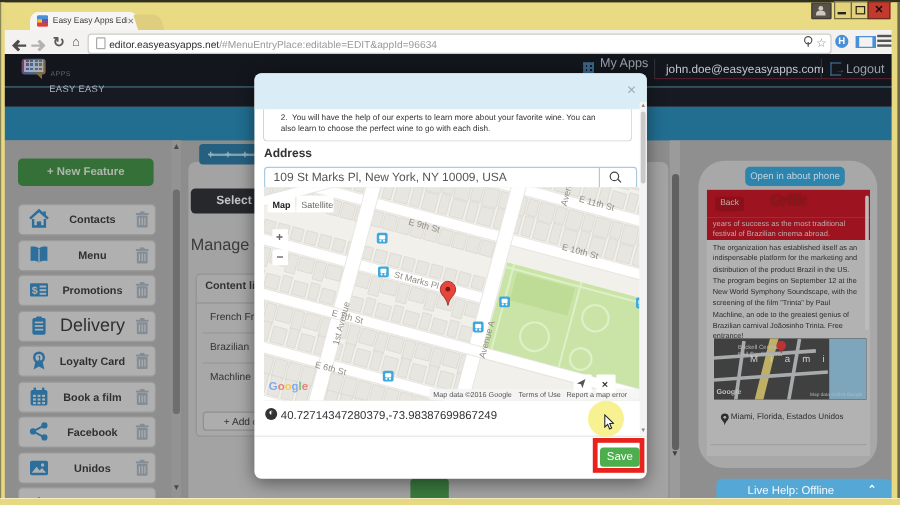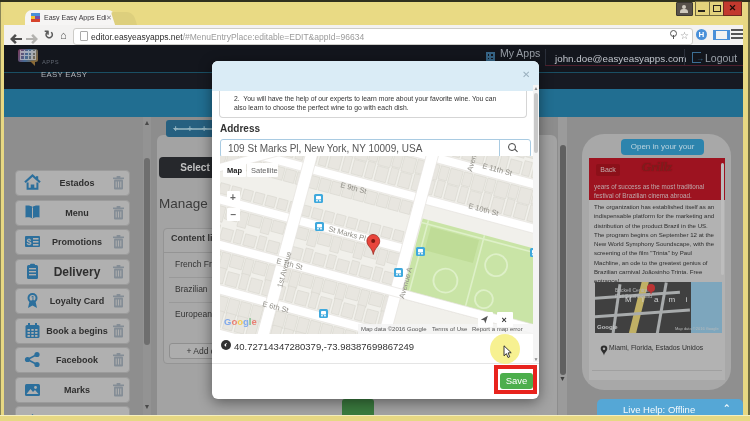--- a/index.html
+++ b/index.html
@@ -83,29 +83,30 @@
   <div class="abs" style="left:682px;top:4px;width:1px;height:16px;background:#2a2f3a;"></div>
   <div class="abs" style="left:690px;top:7px;width:8px;height:9px;border:1.5px solid #3c6f94;border-right:none;"></div>
   <div class="abs" style="left:694px;top:9px;font-size:8px;color:#3c6f94;">→</div>
   <div class="abs" style="left:703px;top:7px;font-size:10.5px;color:#9aa0a8;">Logout</div>
 
   <div class="abs" style="left:543px;top:19.5px;width:202px;height:1.5px;background:#4e1f2c;"></div>
 
   <div class="abs" style="left:0;top:44px;width:745px;height:28px;background:#216e91;"></div>
 
   <div class="abs" style="left:0;top:72px;width:148px;height:301px;background:#8e8e8e;"></div>
+  <div class="abs" style="left:13px;top:87px;width:113px;height:23px;background:#357038;border-radius:4px;text-align:center;line-height:23px;font-size:9.5px;font-weight:bold;color:#aeb8aa;">+ New Feature</div>
   <div id="sideitems">
       <div class="abs" style="left:13px;top:125px;width:113px;height:24px;background:#b0b0b0;border:1px solid #9b9b9b;border-radius:4px;">
         <div class="abs" style="left:8px;top:3px;width:17px;height:17px;"><svg width="17" height="17" viewBox="0 0 17 17">
             <path d="M1,8.2 L8.5,1.5 L16,8.2" fill="none" stroke="#2c6f9c" stroke-width="2.2"></path>
             <path d="M3.6,8.5 L3.6,14.8 L13.4,14.8 L13.4,8.5" fill="none" stroke="#2c6f9c" stroke-width="2"></path>
             <rect x="6.7" y="10.5" width="3.6" height="4.3" fill="#2c6f9c"></rect>
             <rect x="12" y="2.2" width="2.2" height="3" fill="#2c6f9c"></rect>
           </svg></div>
-        <div class="abs" style="left:30px;top:0;width:62px;height:24px;font-size:9px;font-weight:bold;color:#2f2f2f;text-align:center;line-height:24px;">Estados</div>
+        <div class="abs" style="left:30px;top:0;width:62px;height:24px;font-size:9px;font-weight:bold;color:#2f2f2f;text-align:center;line-height:24px;">Contacts</div>
         <div class="abs" style="left:97px;top:5px;width:11px;height:14px;"><svg width="11" height="14" viewBox="0 0 11 14">
             <rect x="1" y="3.5" width="9" height="10" rx="1" fill="#848d96"></rect>
             <rect x="0" y="1.5" width="11" height="1.6" fill="#848d96"></rect>
             <rect x="3.5" y="0" width="4" height="2" rx="0.8" fill="#848d96"></rect>
             <path d="M3.2,5.5 L3.2,11.5 M5.5,5.5 L5.5,11.5 M7.8,5.5 L7.8,11.5" stroke="#b0b0b0" stroke-width="1"></path>
           </svg></div>
       </div>
       <div class="abs" style="left:13px;top:154.5px;width:113px;height:24px;background:#b0b0b0;border:1px solid #9b9b9b;border-radius:4px;">
         <div class="abs" style="left:8px;top:3px;width:17px;height:17px;"><svg width="17" height="17" viewBox="0 0 17 17">
             <path d="M8.5,3 C7,1.6 4.5,1.2 1.5,1.6 L1.5,13.5 C4.5,13.1 7,13.5 8.5,14.8 C10,13.5 12.5,13.1 15.5,13.5 L15.5,1.6 C12.5,1.2 10,1.6 8.5,3 Z" fill="#2c6f9c"></path>
@@ -136,21 +137,21 @@
           </svg></div>
       </div>
       <div class="abs" style="left:13px;top:213.5px;width:113px;height:24px;background:#b0b0b0;border:1px solid #9b9b9b;border-radius:4px;">
         <div class="abs" style="left:8px;top:3px;width:17px;height:17px;"><svg width="17" height="17" viewBox="0 0 17 17">
             <rect x="3" y="2" width="11" height="14" rx="1.5" fill="#2c6f9c"></rect>
             <rect x="6" y="0.8" width="5" height="3" rx="1" fill="#2c6f9c"></rect>
             <rect x="5" y="5" width="7" height="1.4" fill="#b0b0b0"></rect>
             <rect x="5" y="8" width="7" height="1.4" fill="#b0b0b0"></rect>
             <rect x="5" y="11" width="7" height="1.4" fill="#b0b0b0"></rect>
           </svg></div>
-        <div class="abs" style="left:30px;top:0;width:62px;height:24px;font-size:12px;font-weight:bold;color:#2f2f2f;text-align:center;line-height:24px;">Delivery</div>
+        <div class="abs" style="left:30px;top:0;width:62px;height:24px;font-size:15px;font-weight:normal;color:#2f2f2f;text-align:center;line-height:24px;">Delivery</div>
         <div class="abs" style="left:97px;top:5px;width:11px;height:14px;"><svg width="11" height="14" viewBox="0 0 11 14">
             <rect x="1" y="3.5" width="9" height="10" rx="1" fill="#848d96"></rect>
             <rect x="0" y="1.5" width="11" height="1.6" fill="#848d96"></rect>
             <rect x="3.5" y="0" width="4" height="2" rx="0.8" fill="#848d96"></rect>
             <path d="M3.2,5.5 L3.2,11.5 M5.5,5.5 L5.5,11.5 M7.8,5.5 L7.8,11.5" stroke="#b0b0b0" stroke-width="1"></path>
           </svg></div>
       </div>
       <div class="abs" style="left:13px;top:243px;width:113px;height:24px;background:#b0b0b0;border:1px solid #9b9b9b;border-radius:4px;">
         <div class="abs" style="left:8px;top:3px;width:17px;height:17px;"><svg width="17" height="17" viewBox="0 0 17 17">
             <circle cx="8.5" cy="6" r="5" fill="#2c6f9c"></circle>
@@ -176,21 +177,21 @@
               <rect x="7.3" y="7" width="2.4" height="1.8"></rect>
               <rect x="11.1" y="7" width="2.4" height="1.8"></rect>
               <rect x="3.5" y="10" width="2.4" height="1.8"></rect>
               <rect x="7.3" y="10" width="2.4" height="1.8"></rect>
               <rect x="11.1" y="10" width="2.4" height="1.8"></rect>
               <rect x="3.5" y="13" width="2.4" height="1.8"></rect>
               <rect x="7.3" y="13" width="2.4" height="1.8"></rect>
               <rect x="11.1" y="13" width="2.4" height="1.8"></rect>
             </g>
           </svg></div>
-        <div class="abs" style="left:30px;top:0;width:62px;height:24px;font-size:9px;font-weight:bold;color:#2f2f2f;text-align:center;line-height:24px;">Book a begins</div>
+        <div class="abs" style="left:30px;top:0;width:62px;height:24px;font-size:9px;font-weight:bold;color:#2f2f2f;text-align:center;line-height:24px;">Book a film</div>
         <div class="abs" style="left:97px;top:5px;width:11px;height:14px;"><svg width="11" height="14" viewBox="0 0 11 14">
             <rect x="1" y="3.5" width="9" height="10" rx="1" fill="#848d96"></rect>
             <rect x="0" y="1.5" width="11" height="1.6" fill="#848d96"></rect>
             <rect x="3.5" y="0" width="4" height="2" rx="0.8" fill="#848d96"></rect>
             <path d="M3.2,5.5 L3.2,11.5 M5.5,5.5 L5.5,11.5 M7.8,5.5 L7.8,11.5" stroke="#b0b0b0" stroke-width="1"></path>
           </svg></div>
       </div>
       <div class="abs" style="left:13px;top:302px;width:113px;height:24px;background:#b0b0b0;border:1px solid #9b9b9b;border-radius:4px;">
         <div class="abs" style="left:8px;top:3px;width:17px;height:17px;"><svg width="17" height="17" viewBox="0 0 17 17">
             <circle cx="13" cy="3.5" r="2.6" fill="#2c6f9c"></circle>
@@ -205,21 +206,21 @@
             <rect x="3.5" y="0" width="4" height="2" rx="0.8" fill="#848d96"></rect>
             <path d="M3.2,5.5 L3.2,11.5 M5.5,5.5 L5.5,11.5 M7.8,5.5 L7.8,11.5" stroke="#b0b0b0" stroke-width="1"></path>
           </svg></div>
       </div>
       <div class="abs" style="left:13px;top:331.5px;width:113px;height:24px;background:#b0b0b0;border:1px solid #9b9b9b;border-radius:4px;">
         <div class="abs" style="left:8px;top:3px;width:17px;height:17px;"><svg width="17" height="17" viewBox="0 0 17 17">
             <rect x="1" y="3" width="15" height="12" rx="1.5" fill="#2c6f9c"></rect>
             <path d="M2.5,13 L6.5,8 L9,11 L11,9 L14.5,13 Z" fill="#b0b0b0"></path>
             <circle cx="11.5" cy="6.5" r="1.4" fill="#b0b0b0"></circle>
           </svg></div>
-        <div class="abs" style="left:30px;top:0;width:62px;height:24px;font-size:9px;font-weight:bold;color:#2f2f2f;text-align:center;line-height:24px;">Marks</div>
+        <div class="abs" style="left:30px;top:0;width:62px;height:24px;font-size:9px;font-weight:bold;color:#2f2f2f;text-align:center;line-height:24px;">Unidos</div>
         <div class="abs" style="left:97px;top:5px;width:11px;height:14px;"><svg width="11" height="14" viewBox="0 0 11 14">
             <rect x="1" y="3.5" width="9" height="10" rx="1" fill="#848d96"></rect>
             <rect x="0" y="1.5" width="11" height="1.6" fill="#848d96"></rect>
             <rect x="3.5" y="0" width="4" height="2" rx="0.8" fill="#848d96"></rect>
             <path d="M3.2,5.5 L3.2,11.5 M5.5,5.5 L5.5,11.5 M7.8,5.5 L7.8,11.5" stroke="#b0b0b0" stroke-width="1"></path>
           </svg></div>
       </div>
       <div class="abs" style="left:13px;top:361px;width:113px;height:24px;background:#b0b0b0;border:1px solid #9b9b9b;border-radius:4px;">
         <div class="abs" style="left:8px;top:3px;width:17px;height:17px;"><svg width="17" height="17" viewBox="0 0 17 17">
             <path d="M8.5,4 L14,10 L11,10 L11,15 L6,15 L6,10 L3,10 Z" fill="#2c6f9c"></path>
@@ -242,32 +243,32 @@
 
   <div class="abs" style="left:157px;top:151px;font-size:13.5px;color:#3b3b3b;">Manage Content</div>
 
   <div class="abs" style="left:161px;top:183px;width:200px;height:134px;background:#a8a8a8;border:1px solid #949494;border-radius:4px;"></div>
   <div class="abs" style="left:169px;top:188px;font-size:9px;font-weight:bold;color:#333;">Content list</div>
   <div class="abs" style="left:161px;top:207px;width:200px;height:1px;background:#949494;"></div>
   <div class="abs" style="left:173px;top:214px;font-size:8.5px;color:#333;">French Fries</div>
   <div class="abs" style="left:167px;top:232px;width:194px;height:1px;background:#999;"></div>
   <div class="abs" style="left:173px;top:239px;font-size:8.5px;color:#333;">Brazilian</div>
   <div class="abs" style="left:167px;top:257px;width:194px;height:1px;background:#999;"></div>
-  <div class="abs" style="left:173px;top:264px;font-size:8.5px;color:#333;">European</div>
+  <div class="abs" style="left:173px;top:264px;font-size:8.5px;color:#333;">Machline</div>
   <div class="abs" style="left:167px;top:298px;width:85px;height:14px;border:1px solid #8f8f8f;border-radius:3px;font-size:8.5px;color:#333;line-height:14px;text-align:center;background:#adadad;">+ Add content</div>
 
   <div class="abs" style="left:340px;top:354px;width:32px;height:19px;background:#3a7a3e;border-radius:3px;"></div>
 
   <div class="abs" style="left:556px;top:72px;width:9px;height:301px;background:#9b9b9b;"></div>
   <div class="abs" style="left:557.5px;top:100px;width:6px;height:230px;background:#606060;border-radius:3px;"></div>
   <div class="abs" style="left:556px;top:330px;width:9px;font-size:7px;color:#3e3e3e;text-align:center;">▼</div>
 
   <div class="abs" style="left:565px;top:72px;width:180px;height:301px;background:#8f8f8f;"></div>
   <div class="abs" style="left:580px;top:89px;width:149px;height:256px;background:#a8a8a8;border-radius:22px;"></div>
-  <div class="abs" style="left:619px;top:94px;width:83px;height:16px;background:#2d84ad;border-radius:4px;color:#bdd4df;font-size:8px;text-align:center;line-height:16px;">Open in your your</div>
+  <div class="abs" style="left:619px;top:94px;width:83px;height:16px;background:#2d84ad;border-radius:4px;color:#bdd4df;font-size:8px;text-align:center;line-height:16px;">Open in about phone</div>
 
   <div class="abs" style="left:587px;top:113px;width:136px;height:222px;background:#b2b2b2;overflow:hidden;">
 
     <div class="abs" style="left:0;top:0;width:136px;height:23px;background:#9d1320;"></div>
     <div class="abs" style="left:7px;top:6px;width:24px;height:12px;background:#8c1019;border-radius:2px;color:#c4aeae;font-size:7px;text-align:center;line-height:12px;">Back</div>
     <div class="abs" style="left:33px;top:1px;width:70px;font-family:'Liberation Serif',serif;font-style:italic;font-weight:bold;font-size:13px;color:#7f1d1d;text-align:center;text-shadow:0 0 1px #8c1019, 0 0 1px #8c1019;">Grillz</div>
 
     <div class="abs" style="left:0;top:23px;width:136px;height:19px;background:#9d1320;"></div>
     <div class="abs" style="left:5px;top:24px;width:124px;font-size:6.3px;line-height:9px;color:#bfa9ab;">years of success as the most traditional festival of Brazilian cinema abroad.</div>
 

